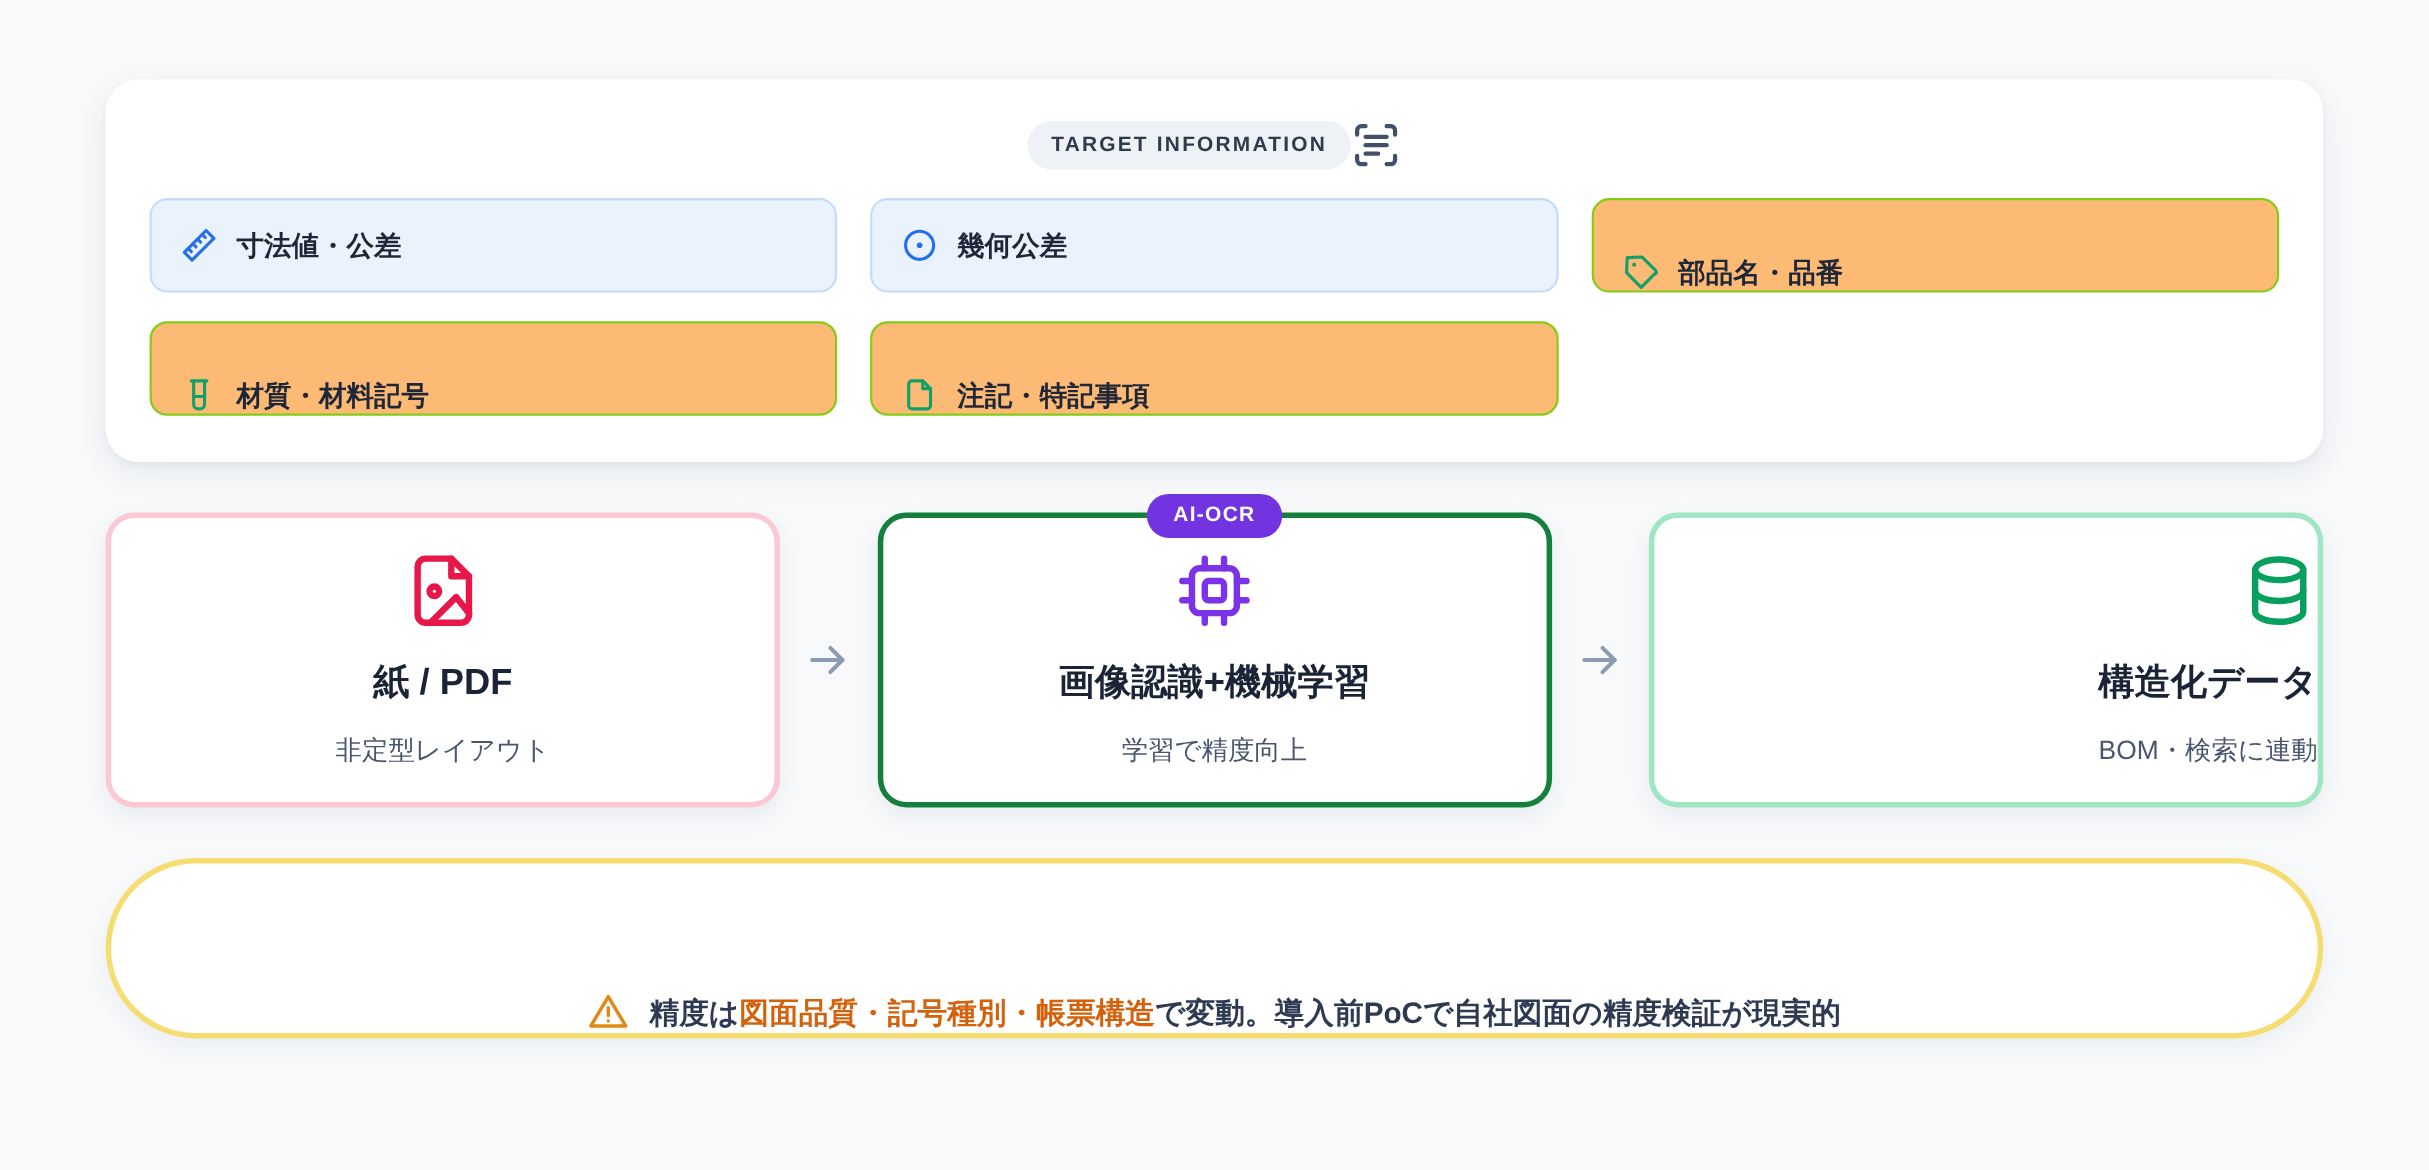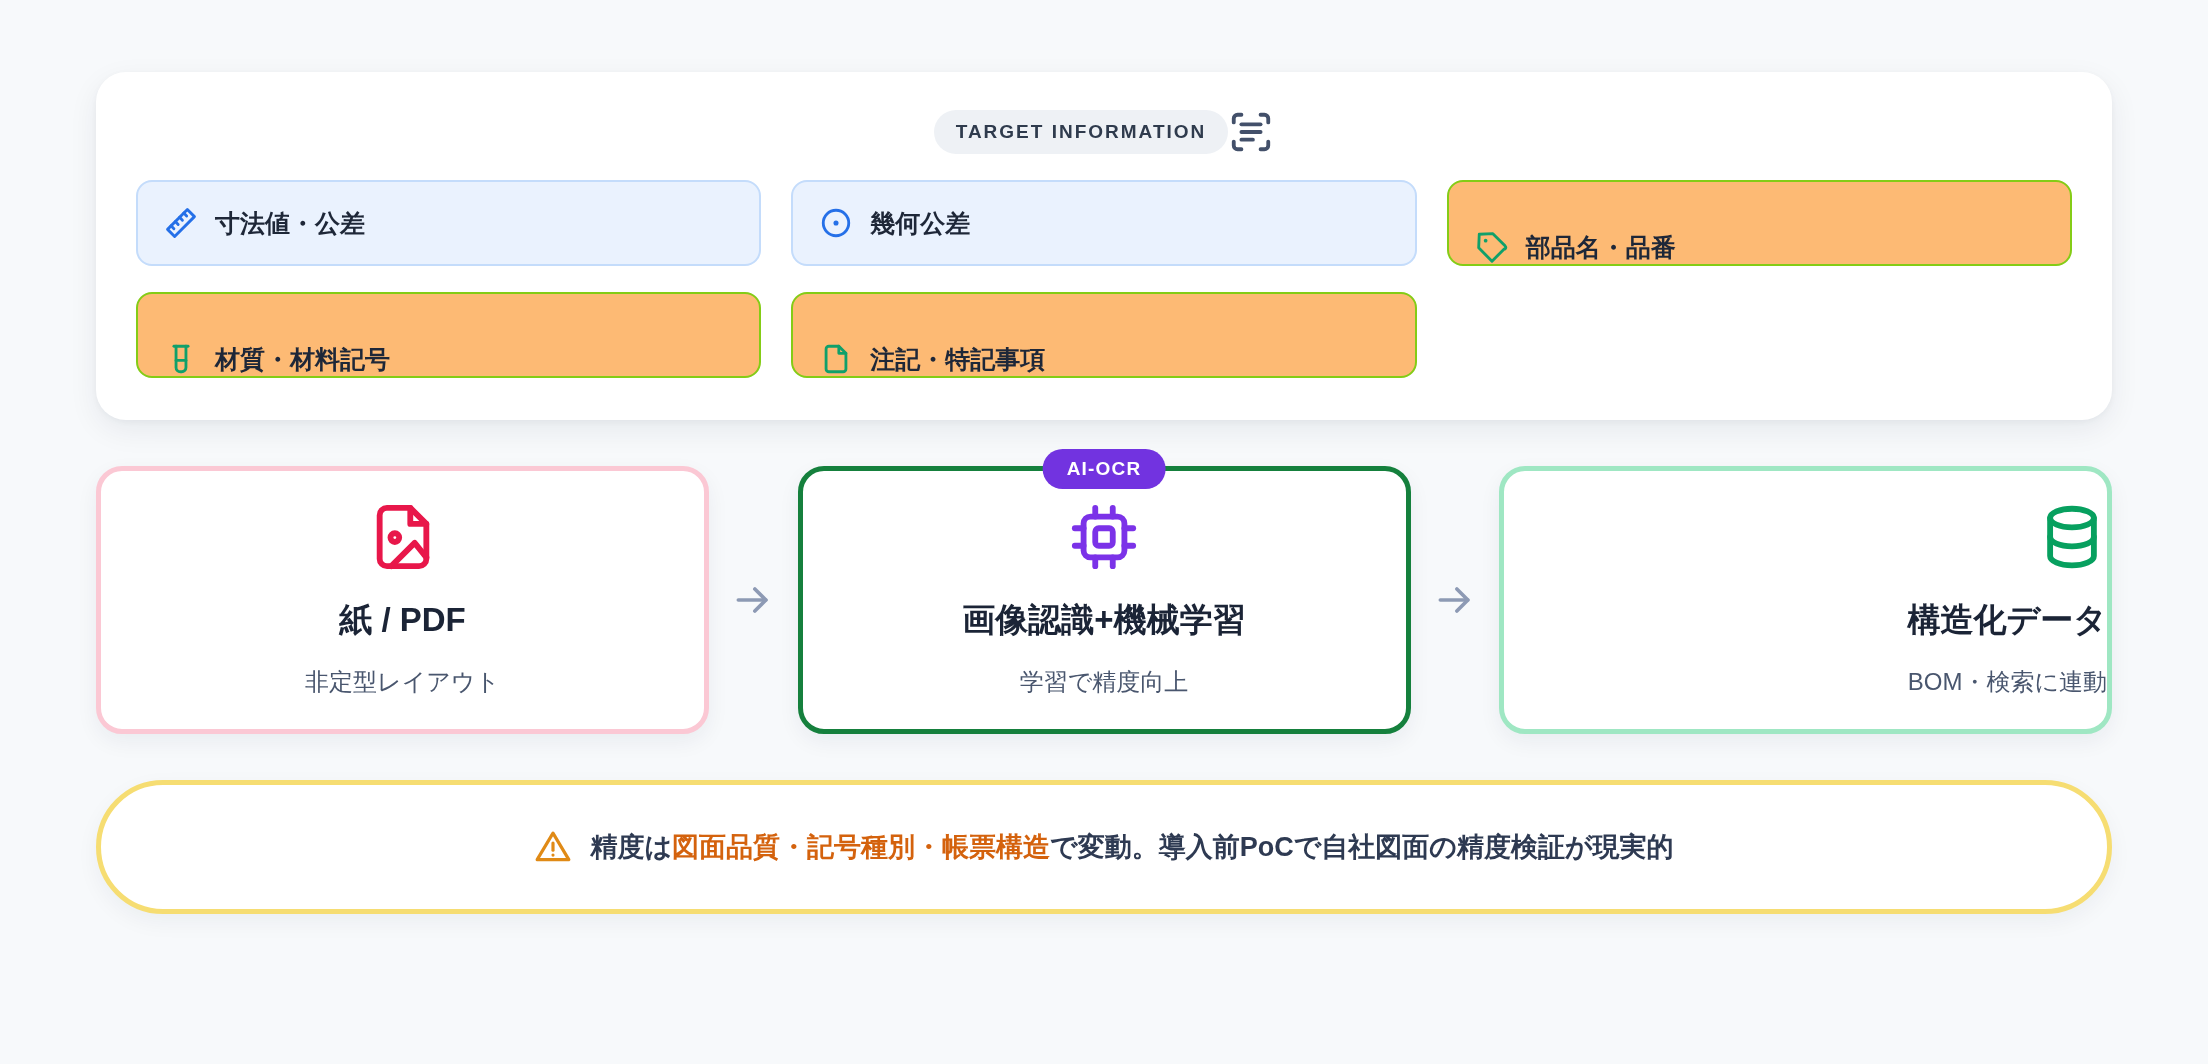--- a/index.html
+++ b/index.html
@@ -166,26 +166,26 @@
     display: flex;
     align-items: center;
     justify-content: center;
     color: #8d9ab4;
   }
   .arrow svg { width: 44px; height: 44px; display: block; }
 
   
   .warn {
     margin-top: 46px;
-    height: 134px;
+    height: 164px;
     background: #ffffff;
     border: 5px solid #f6dd72;
     border-radius: 999px;
     display: flex;
-    align-items: center;
+    align-items: flex-end;
     justify-content: center;
     gap: 18px;
     box-shadow: 0 8px 22px rgba(20, 35, 65, 0.05);
   }
   .warn .tri { width: 38px; height: 38px; color: #e08a16; display: block; flex: 0 0 auto; }
   .warn .wtext {
     font-size: 27px;
     font-weight: 700;
     color: #2e3a52;
     white-space: nowrap;

